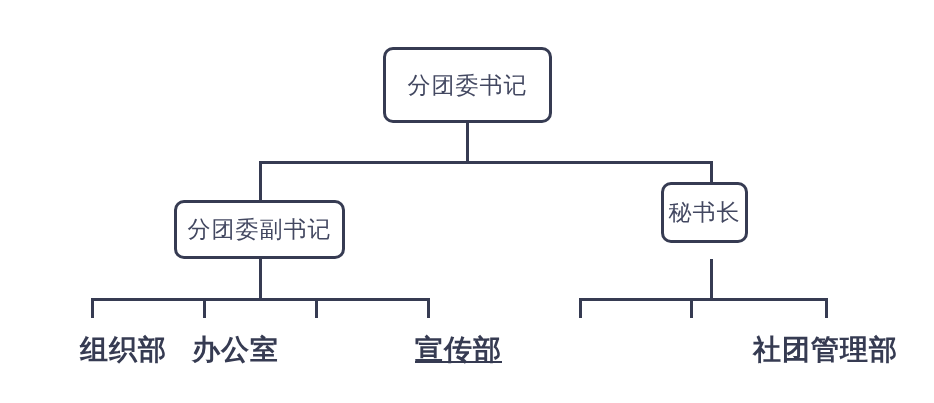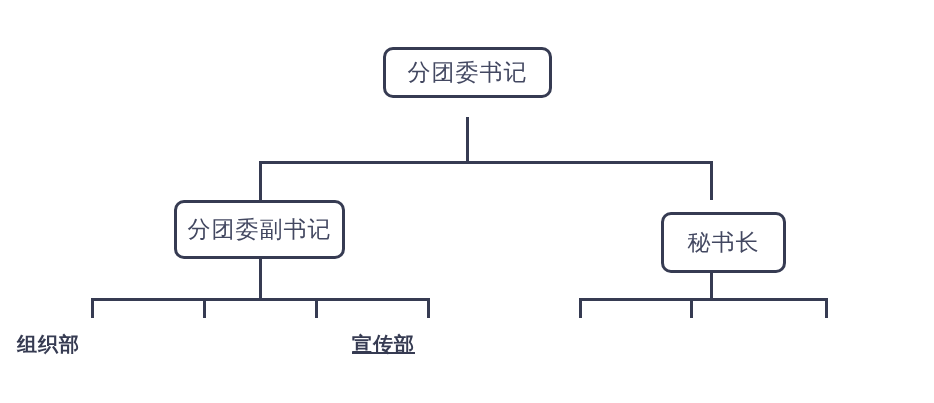--- a/index.html
+++ b/index.html
@@ -25,23 +25,23 @@
     align-items: center;
     justify-content: center;
   }
   .node .node-label {
     color: var(--box-text, #434861);
     font-size: 23px;
     font-weight: 400;
     letter-spacing: 1px;
     white-space: nowrap;
   }
-  .node-root   { left: 383px; top: 47px;  width: 169px; height: 51px; }
+  .node-root   { left: 383px; top: 47px;  width: 169px; height: 76px; }
   .node-left   { left: 174px; top: 200px; width: 171px; height: 59px; }
-  .node-right  { left: 661px; top: 212px; width: 125px; height: 61px; font-family: Liberation Mono, monospace; }
+  .node-right  { left: 661px; top: 182px; width: 87px; height: 61px; font-family: Liberation Mono, monospace; }
 
   .line {
     position: absolute;
     background: var(--line, #363b52);
   }
   
   .root-stem       { left: 466px; top: 117px; width: 3px;   height: 47px; }
   .l1-h            { left: 259px; top: 161px; width: 454px; height: 3px;  }
   .l1-drop-left    { left: 259px; top: 161px; width: 3px;   height: 39px; }
   .l1-drop-right   { left: 710px; top: 161px; width: 3px;   height: 39px; }
@@ -56,23 +56,23 @@
   .right-stem      { left: 710px; top: 259px; width: 3px;   height: 41px; }
   .right-h         { left: 579px; top: 298px; width: 249px; height: 3px;  }
   .tick-r0         { left: 579px; top: 298px; width: 3px;   height: 20px; }
   .tick-r1         { left: 690px; top: 298px; width: 3px;   height: 20px; }
   .tick-r2         { left: 825px; top: 298px; width: 3px;   height: 20px; }
 
   .leaf {
     position: absolute;
     top: 331px;
     width: 150px;
-    text-align: left;
+    text-align: right;
     color: var(--label-text, #363b52);
-    font-size: 20px;
+    font-size: 28px;
     font-weight: 700;
     letter-spacing: 1px;
     white-space: nowrap;
   }
   .leaf-l0 { left: 17px;  }
   .leaf-l1 { left: 129px; }
   .leaf-l2 { left: 240px; }
   .leaf-l3 { left: 352px; text-decoration: underline; }
   .leaf-r0 { left: 503px; }
   .leaf-r1 { left: 616px; }
@@ -107,15 +107,17 @@
 
   <div class="node node-left">
     <span class="node-label">分团委副书记</span>
   </div>
 
   <div class="node node-right">
     <span class="node-label">秘书长</span>
   </div>
 
   <div class="leaf leaf-l0">组织部</div>
+  <div class="leaf leaf-l1">办公室</div>
   <div class="leaf leaf-l3">宣传部</div>
+  <div class="leaf leaf-r2">社团管理部</div>
 
 </div>
 
 </body></html>

